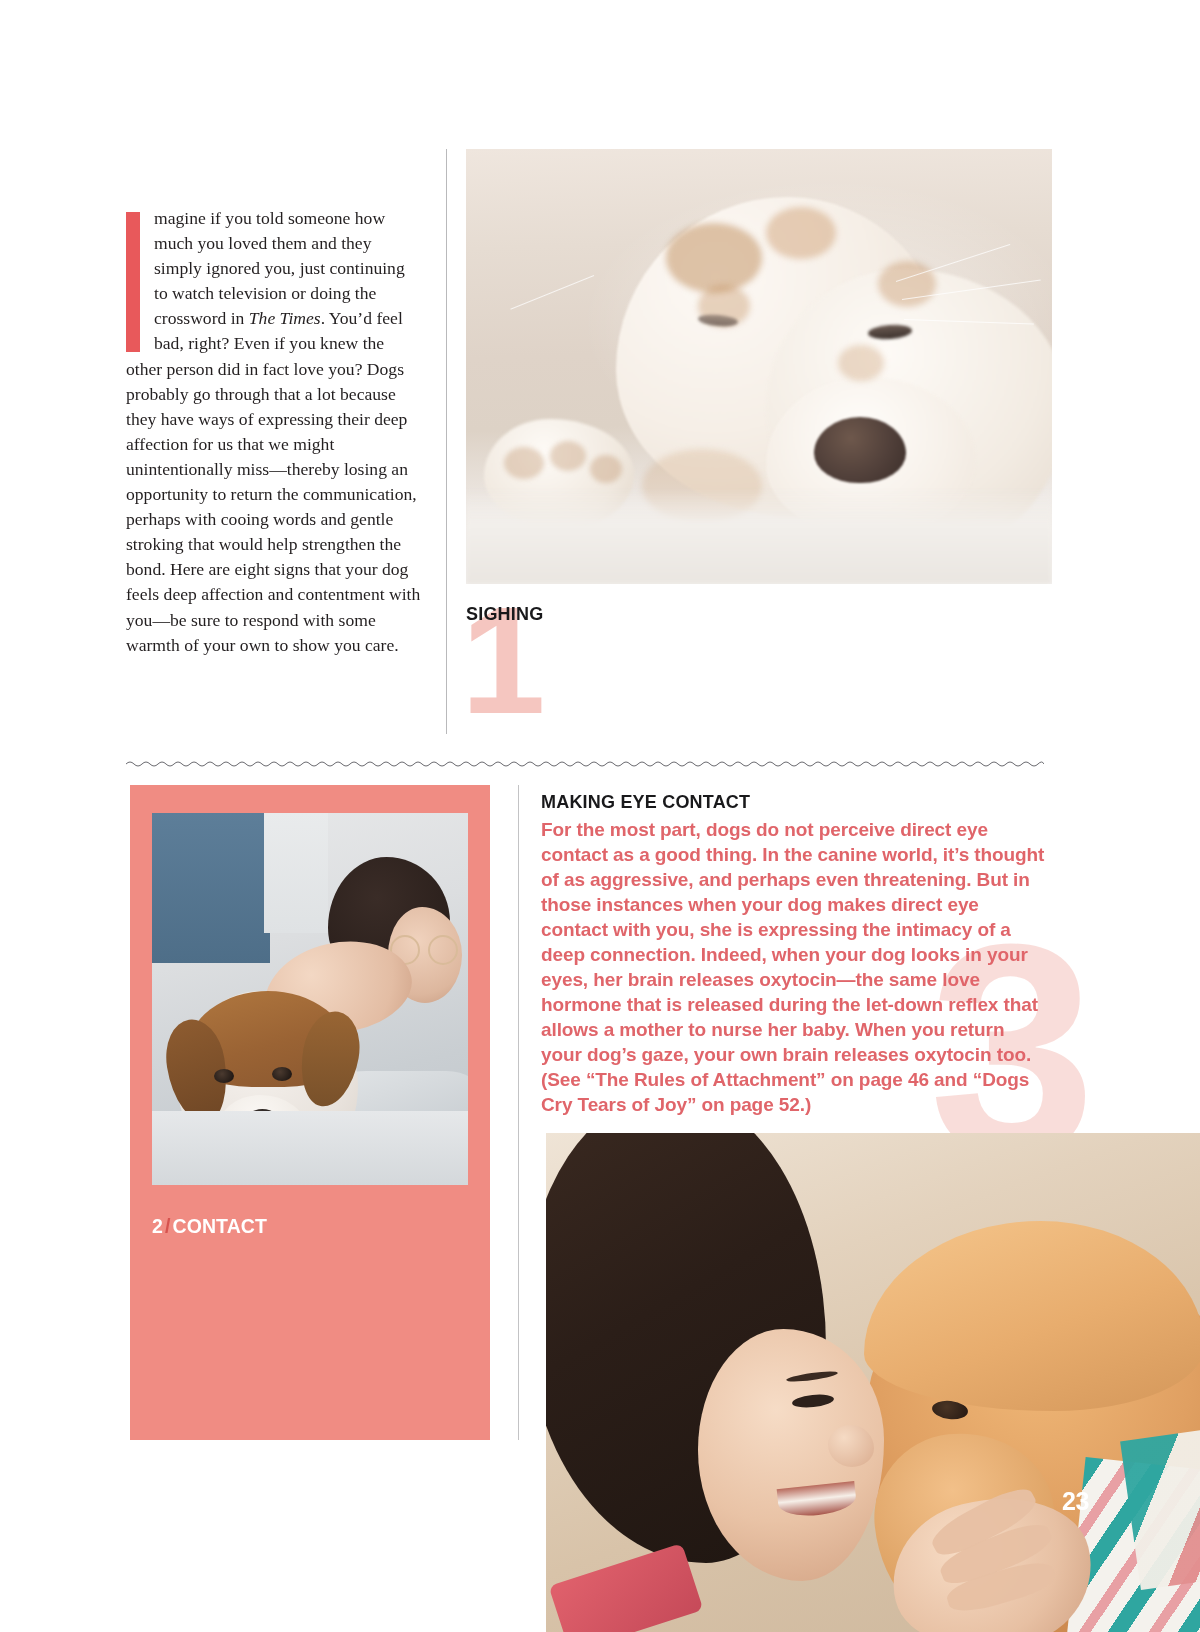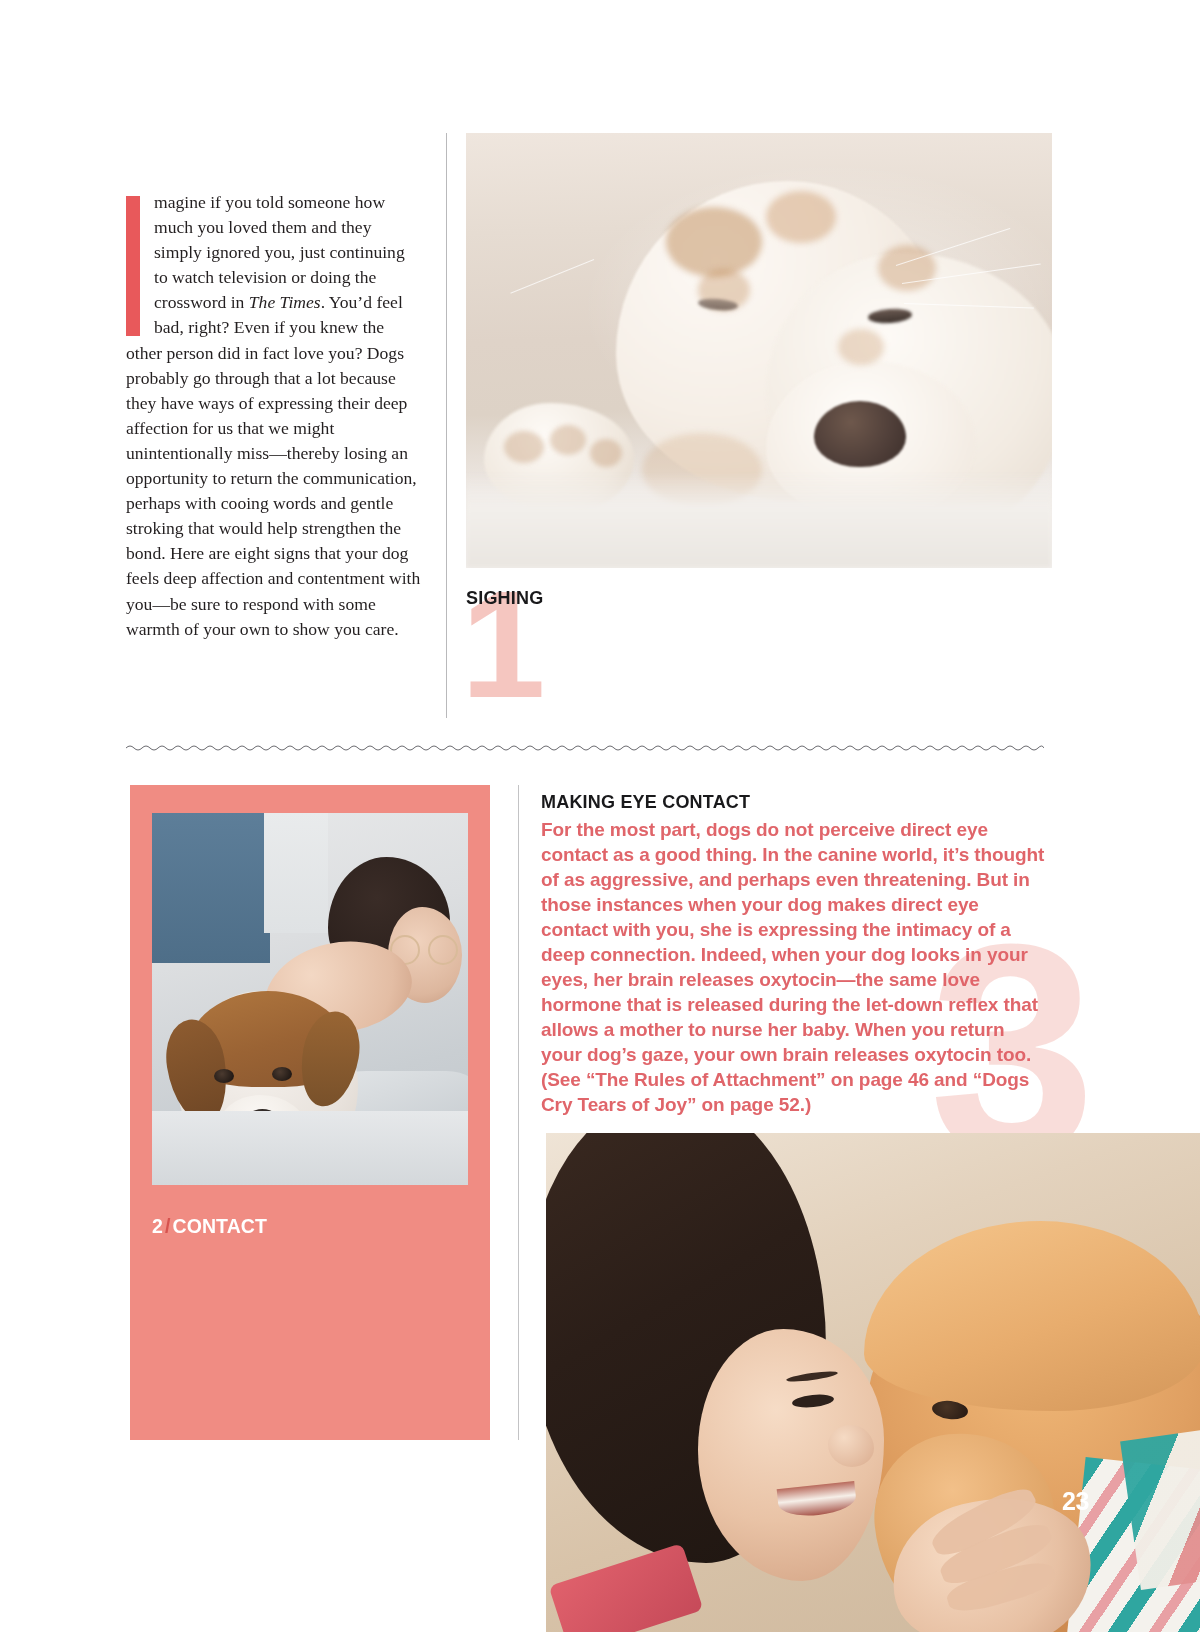--- a/index.html
+++ b/index.html
@@ -7,21 +7,21 @@
   body {
     width:1200px; height:1632px;
     font-family:"Liberation Sans", sans-serif;
     position:relative; overflow:hidden;
   }
 
   
   .page { position:absolute; inset:0; background:#fff; }
 
   
-  .top-section { position:absolute; left:0; top:0; width:1178px; height:745px; }
+  .top-section { position:absolute; left:0; top:16px; width:1178px; height:745px; }
 
   
   .intro-col {
     position:absolute; left:126px; top:190px; width:296px;
   }
   .intro-body {
     font-family:"Liberation Serif", serif;
     font-size:17.6px; line-height:25.1px; color:#231f20;
     text-align:left;
   }

